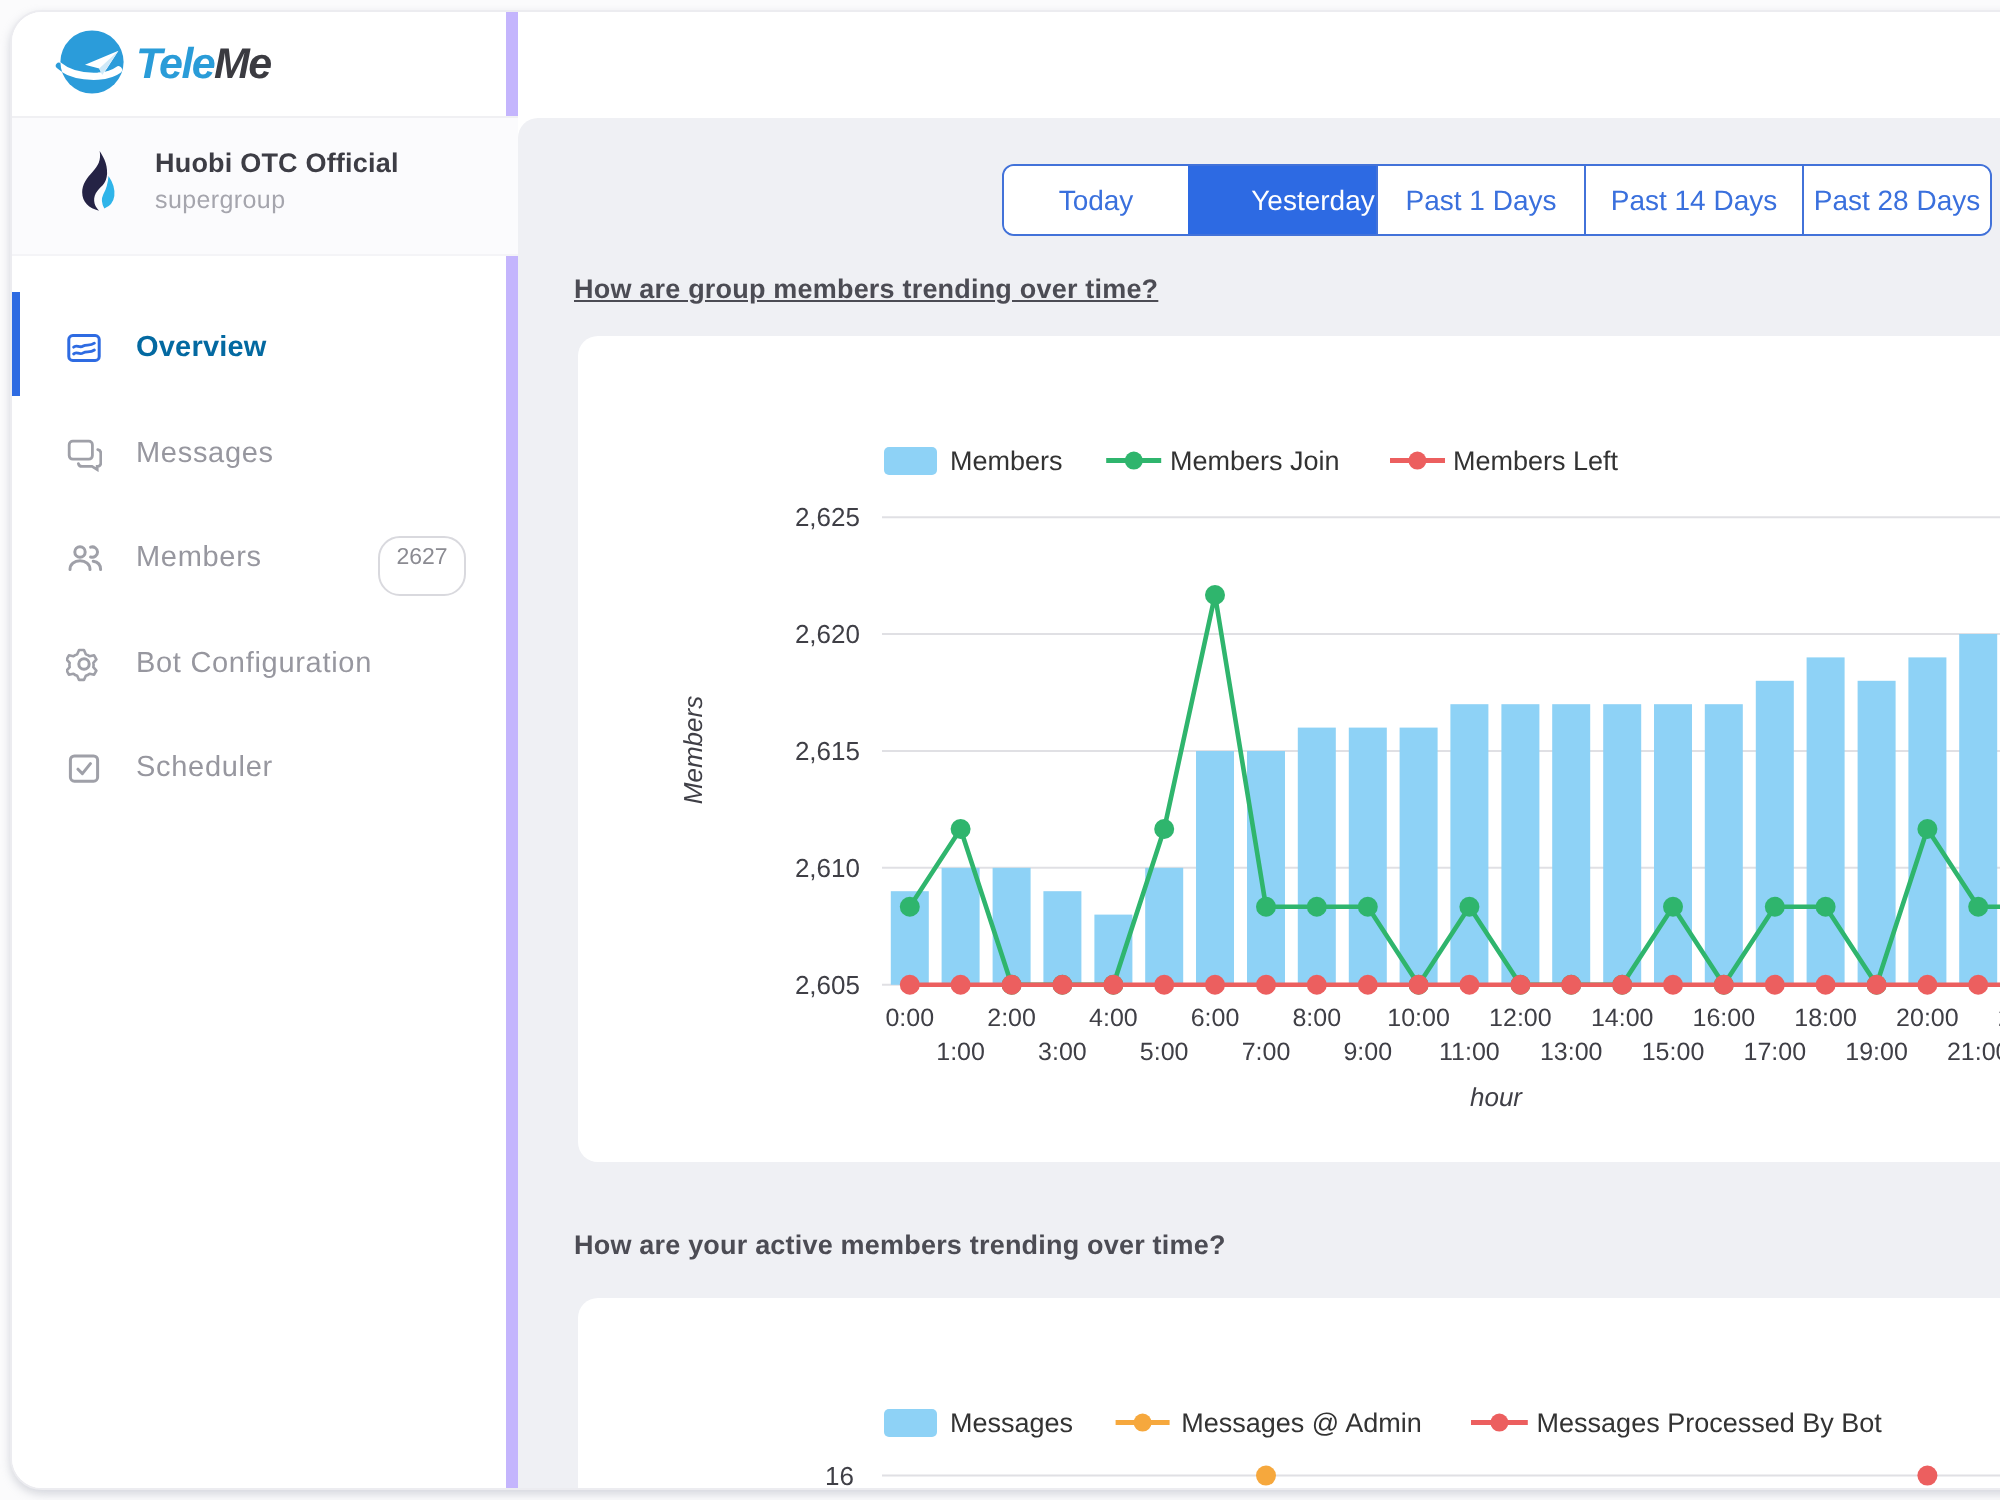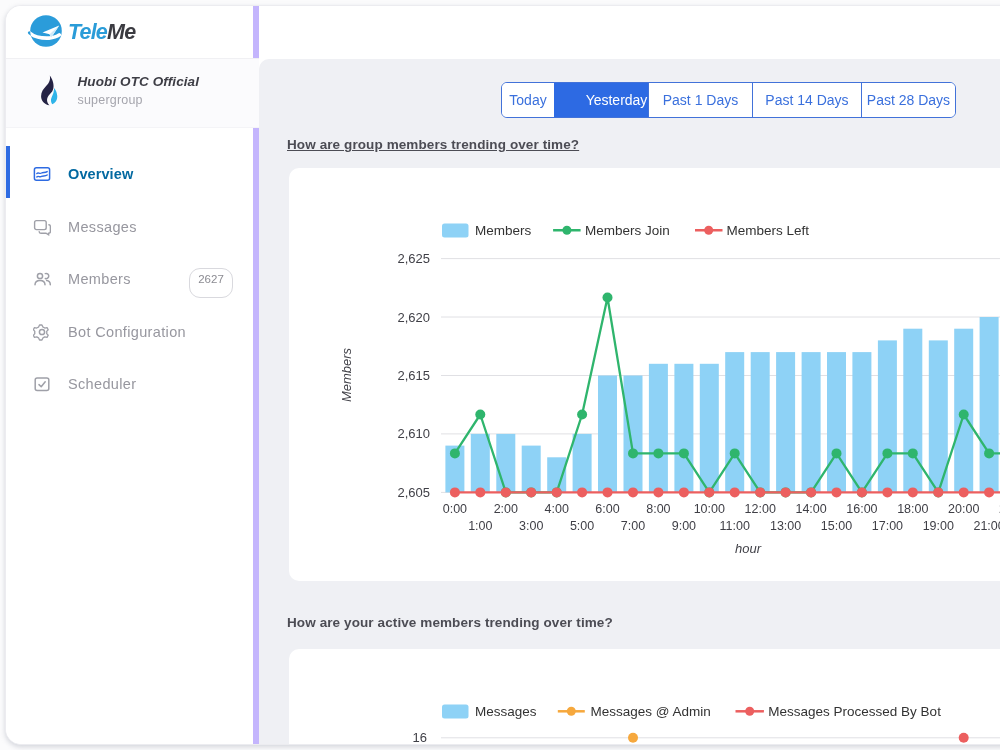--- a/index.html
+++ b/index.html
@@ -10,21 +10,21 @@
 .sidebar { position:absolute; left:0; top:0; width:253px; height:100%;
   background:#fff; border-right:6px solid #c4b5fd; z-index:2; }
 .logorow { position:absolute; left:0; top:0; width:253px; height:53px;
   border-bottom:1px solid #f0f0f3; }
 .ghead { position:absolute; left:0; top:53px; width:253px; height:69px;
   background:#fbfbfd; border-bottom:1px solid #f4f4f7; }
 .brand { position:absolute; left:62px; top:14px; font-size:21.5px; font-style:italic;
   font-weight:bold; letter-spacing:-0.8px; }
 .brand .t1 { color:#2a9cd8; } .brand .t2 { color:#3b3b41; }
 .gt1 { position:absolute; left:71.5px; top:14.5px; font-size:13.5px; font-weight:bold;
-  color:#3d3d45; letter-spacing:0.1px;font-style:italic; }
+  color:#3d3d45; letter-spacing:0.1px; }
 .gt2 { position:absolute; left:71.5px; top:34px; font-size:12.5px; color:#a5a5ad; letter-spacing:0.2px; }
 .mi { position:absolute; left:0; width:253px; height:52.5px; }
 .mic { position:absolute; left:27px; top:17px; }
 .mtx { position:absolute; left:62px; top:18px; font-size:14.5px; color:#97979f;
   letter-spacing:0.35px; }
 .mi.active .mtx { color:#0369a1; font-weight:bold; letter-spacing:0.1px; }
 .abar { position:absolute; left:0; top:-2px; width:3.5px; height:52px; background:#2e6be2; }
 .badge { position:absolute; left:183px; top:15px; width:44px; height:30px;
   border:1px solid #d9d9de; border-radius:11px; font-size:11.5px; color:#8b8b92;
   text-align:center; line-height:20px; }
@@ -103,21 +103,21 @@
 <div class="mi" style="top:352.0px">
         <span class="mic"><svg width="18" height="18" viewBox="0 0 18 18" fill="none">
 <rect x="2.2" y="3" width="13.6" height="12.6" rx="2" stroke="#9fa0a8" stroke-width="1.5"></rect>
 <polyline points="6,9.6 8.2,11.8 12.2,6.8" stroke="#9fa0a8" stroke-width="1.5" fill="none" stroke-linecap="round" stroke-linejoin="round"></polyline>
 </svg></span>
         <span class="mtx">Scheduler</span>
       </div>
   </div>
   <div class="main">
     <div class="tabs">
-      <div class="tab" style="width:52px">Today</div>
+      <div class="tab" style="width:92px">Today</div>
 <div class="tab active" style="width:94px">Yesterday</div>
 <div class="tab" style="width:104px">Past 1 Days</div>
 <div class="tab" style="width:109px">Past 14 Days</div>
 <div class="tab" style="width:94px">Past 28 Days</div>
     </div>
     <div class="h1" style="top:78px;text-decoration:underline;">How are group members trending over time?</div>
     <div class="card" style="top:109px; height:413px;">
       <svg width="770" height="413" viewBox="0 0 770 413">
       <line x1="152" y1="324.4" x2="766" y2="324.4" stroke="#e0e0e4" stroke-width="1"></line>
 <line x1="152" y1="265.9" x2="766" y2="265.9" stroke="#e0e0e4" stroke-width="1"></line>

